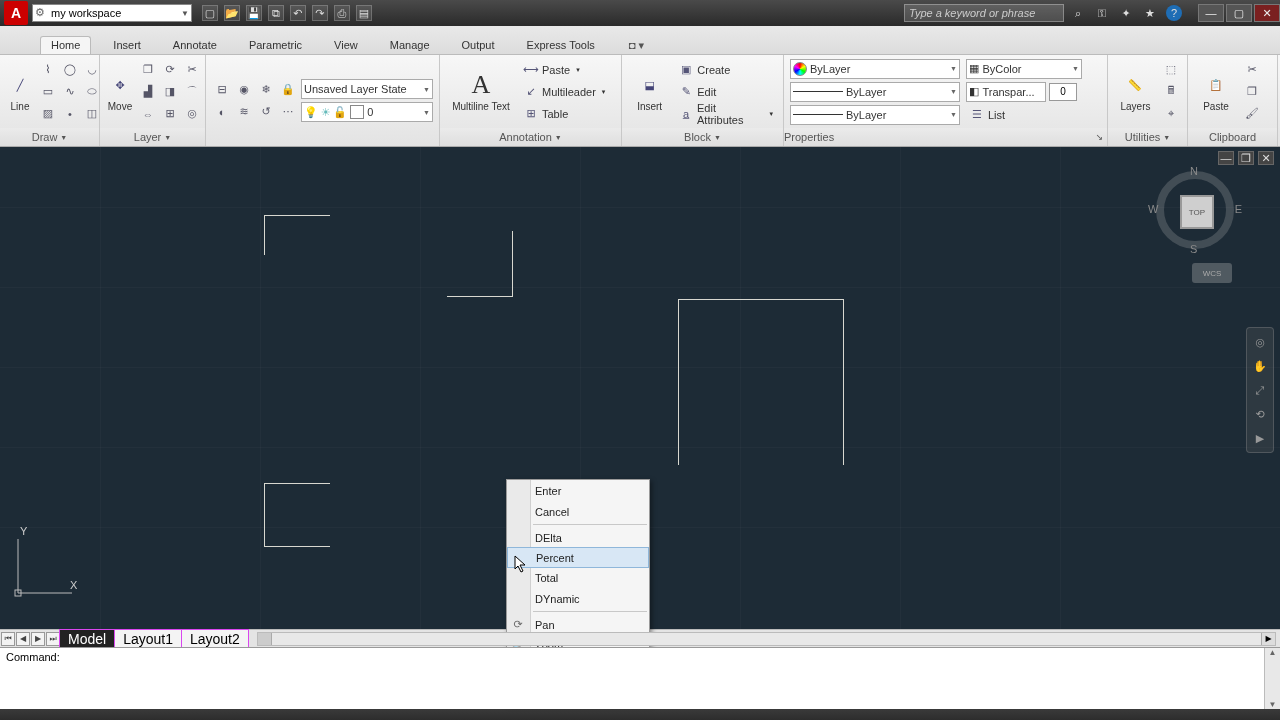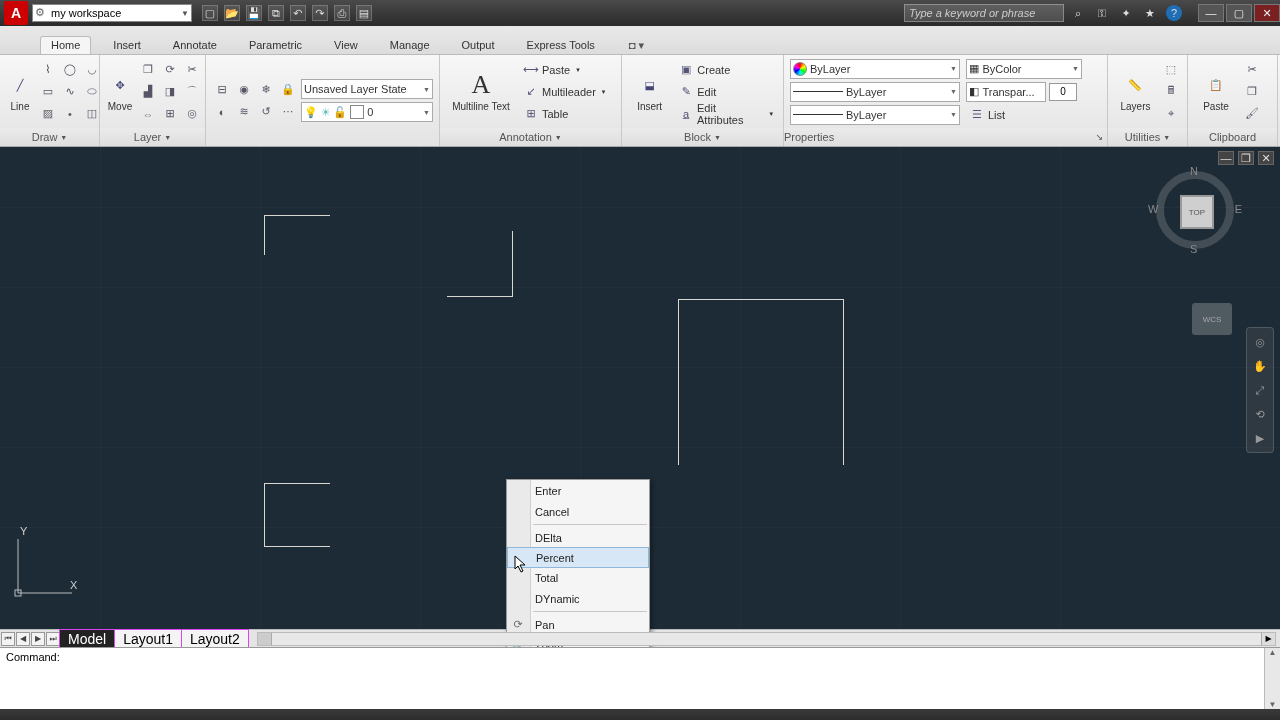--- a/index.html
+++ b/index.html
@@ -61,21 +61,21 @@
 .doc-ctrl span { width:16px;height:14px; background:#444; color:#ddd; display:flex;align-items:center;justify-content:center; border:1px solid #666; }
 
 
 .viewcube { position:absolute; top:18px; right:40px; width:90px; height:90px; color:#8a8a8a; }
 .vc-ring { position:absolute; inset:6px; border:8px solid rgba(180,180,180,.25); border-radius:50%; }
 .vc-face { position:absolute; top:32px; left:32px; width:30px; height:30px; background:#cfcfcf; color:#555; font-size:8px; display:flex;align-items:center;justify-content:center; box-shadow:0 0 0 2px #999; }
 .vc-n { position:absolute; top:0; left:40px; }
 .vc-s { position:absolute; bottom:0; left:40px; }
 .vc-w { position:absolute; top:38px; left:-2px; }
 .vc-e { position:absolute; top:38px; right:-2px; }
-.wcs { position:absolute; top:116px; right:48px; width:40px;height:32px; background:rgba(200,200,200,.3); color:#aaa; font-size:8px; display:flex;align-items:center;justify-content:center; border-radius:3px;margin-top:40px; }
+.wcs { position:absolute; top:116px; right:48px; width:40px;height:20px; background:rgba(200,200,200,.3); color:#aaa; font-size:8px; display:flex;align-items:center;justify-content:center; border-radius:3px; }
 
 
 .navbar { position:absolute; right:6px; top:180px; width:28px; background:rgba(100,100,100,.25); border:1px solid rgba(160,160,160,.3); border-radius:4px; padding:4px 0; display:flex; flex-direction:column; gap:4px; align-items:center; }
 .navbar .nbtn { width:20px;height:20px; color:#999; display:flex;align-items:center;justify-content:center; }
 
 
 .ctx { position:absolute; left:506px; top:332px; width:144px; background:#f5f5f5; border:1px solid #9a9a9a; box-shadow:2px 2px 5px rgba(0,0,0,.4); }
 .ctx-item { height:21px; display:flex; align-items:center; padding-left:28px; font-size:11px; color:#222; position:relative; }
 .ctx-item.hover { background:#d8e7f5; border:1px solid #8fb7da; height:21px; margin:-1px 0; }
 .ctx-sep { height:1px; background:#c8c8c8; margin:2px 2px 2px 26px; }

